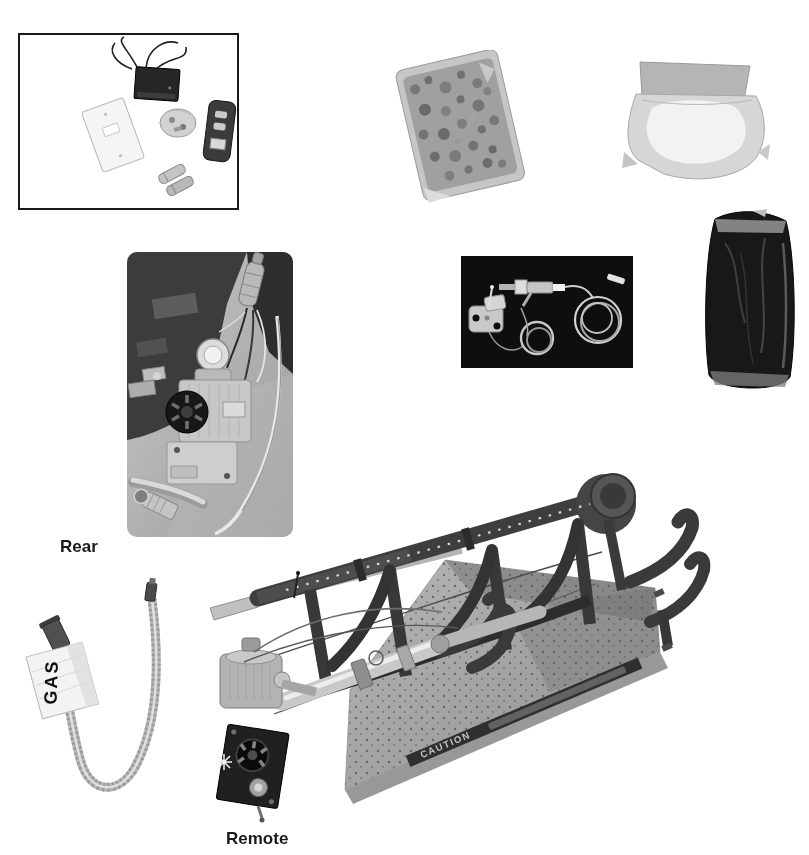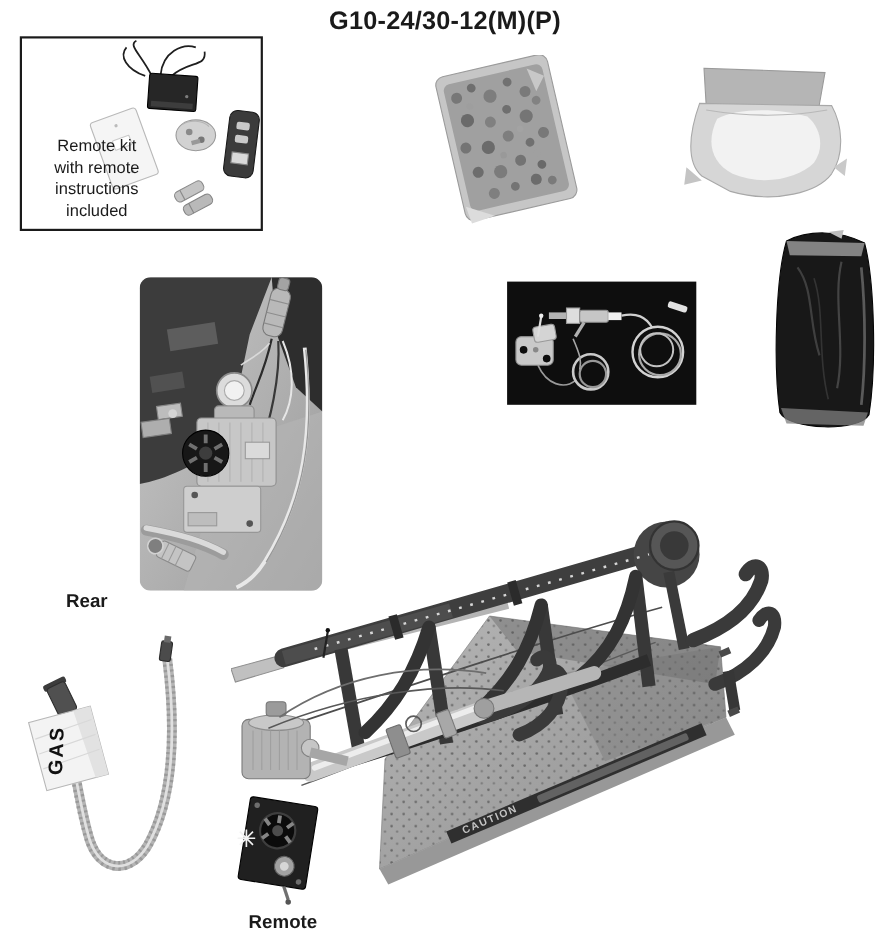--- a/index.html
+++ b/index.html
@@ -13,21 +13,20 @@
   #rear-label{left:60px;top:537px;}
   #front-label{left:226px;top:829px;}
   #pilot-photo{left:461px;top:256px;width:172px;height:112px;background:#0e0e0e;}
   svg{display:block;}
 </style>
 </head>
 <body>
 
 <div id="page">
 
-  <div id="title" class="abs">G10-24/30-12(M)(P)</div>
 
   <div id="remote-box" class="abs">
     <svg width="217" height="173" viewBox="0 0 217 173">
 
       <g fill="none" stroke="#1f1f1f" stroke-width="1.6">
         <path d="M118 34 C 108 14, 96 6, 104 2"></path>
         <path d="M126 33 C 128 12, 146 4, 158 8"></path>
         <path d="M136 34 C 152 20, 168 26, 166 12"></path>
         <path d="M112 34 C 95 28, 88 16, 95 8"></path>
       </g>
@@ -64,24 +63,20 @@
         <g transform="rotate(-28 152 139)">
           <rect x="138" y="134" width="28" height="10" rx="4" fill="#c4c4c4" stroke="#8a8a8a"></rect>
           <line x1="145" y1="134" x2="145" y2="144" stroke="#8a8a8a"></line>
         </g>
         <g transform="rotate(-28 160 151)">
           <rect x="146" y="146" width="28" height="10" rx="4" fill="#b9b9b9" stroke="#858585"></rect>
           <line x1="153" y1="146" x2="153" y2="156" stroke="#858585"></line>
         </g>
       </g>
     </svg>
-    <div id="remote-caption" class="abs">Remote kit
-with remote
-instructions
-included</div>
   </div>
 
   <svg class="abs" style="left:395px;top:50px" width="135" height="155" viewBox="0 0 135 155">
     <g transform="rotate(-13 66 78)">
       <rect x="14" y="8" width="104" height="134" rx="8" fill="#c6c6c6" stroke="#9b9b9b"></rect>
       <rect x="20" y="16" width="92" height="118" rx="6" fill="#a0a0a0"></rect>
       <g>
         <circle cx="30" cy="30" r="5" fill="#777777"></circle>
           <circle cx="45" cy="24" r="4" fill="#6e6e6e"></circle>
         <circle cx="60" cy="35" r="6" fill="#7d7d7d"></circle>

